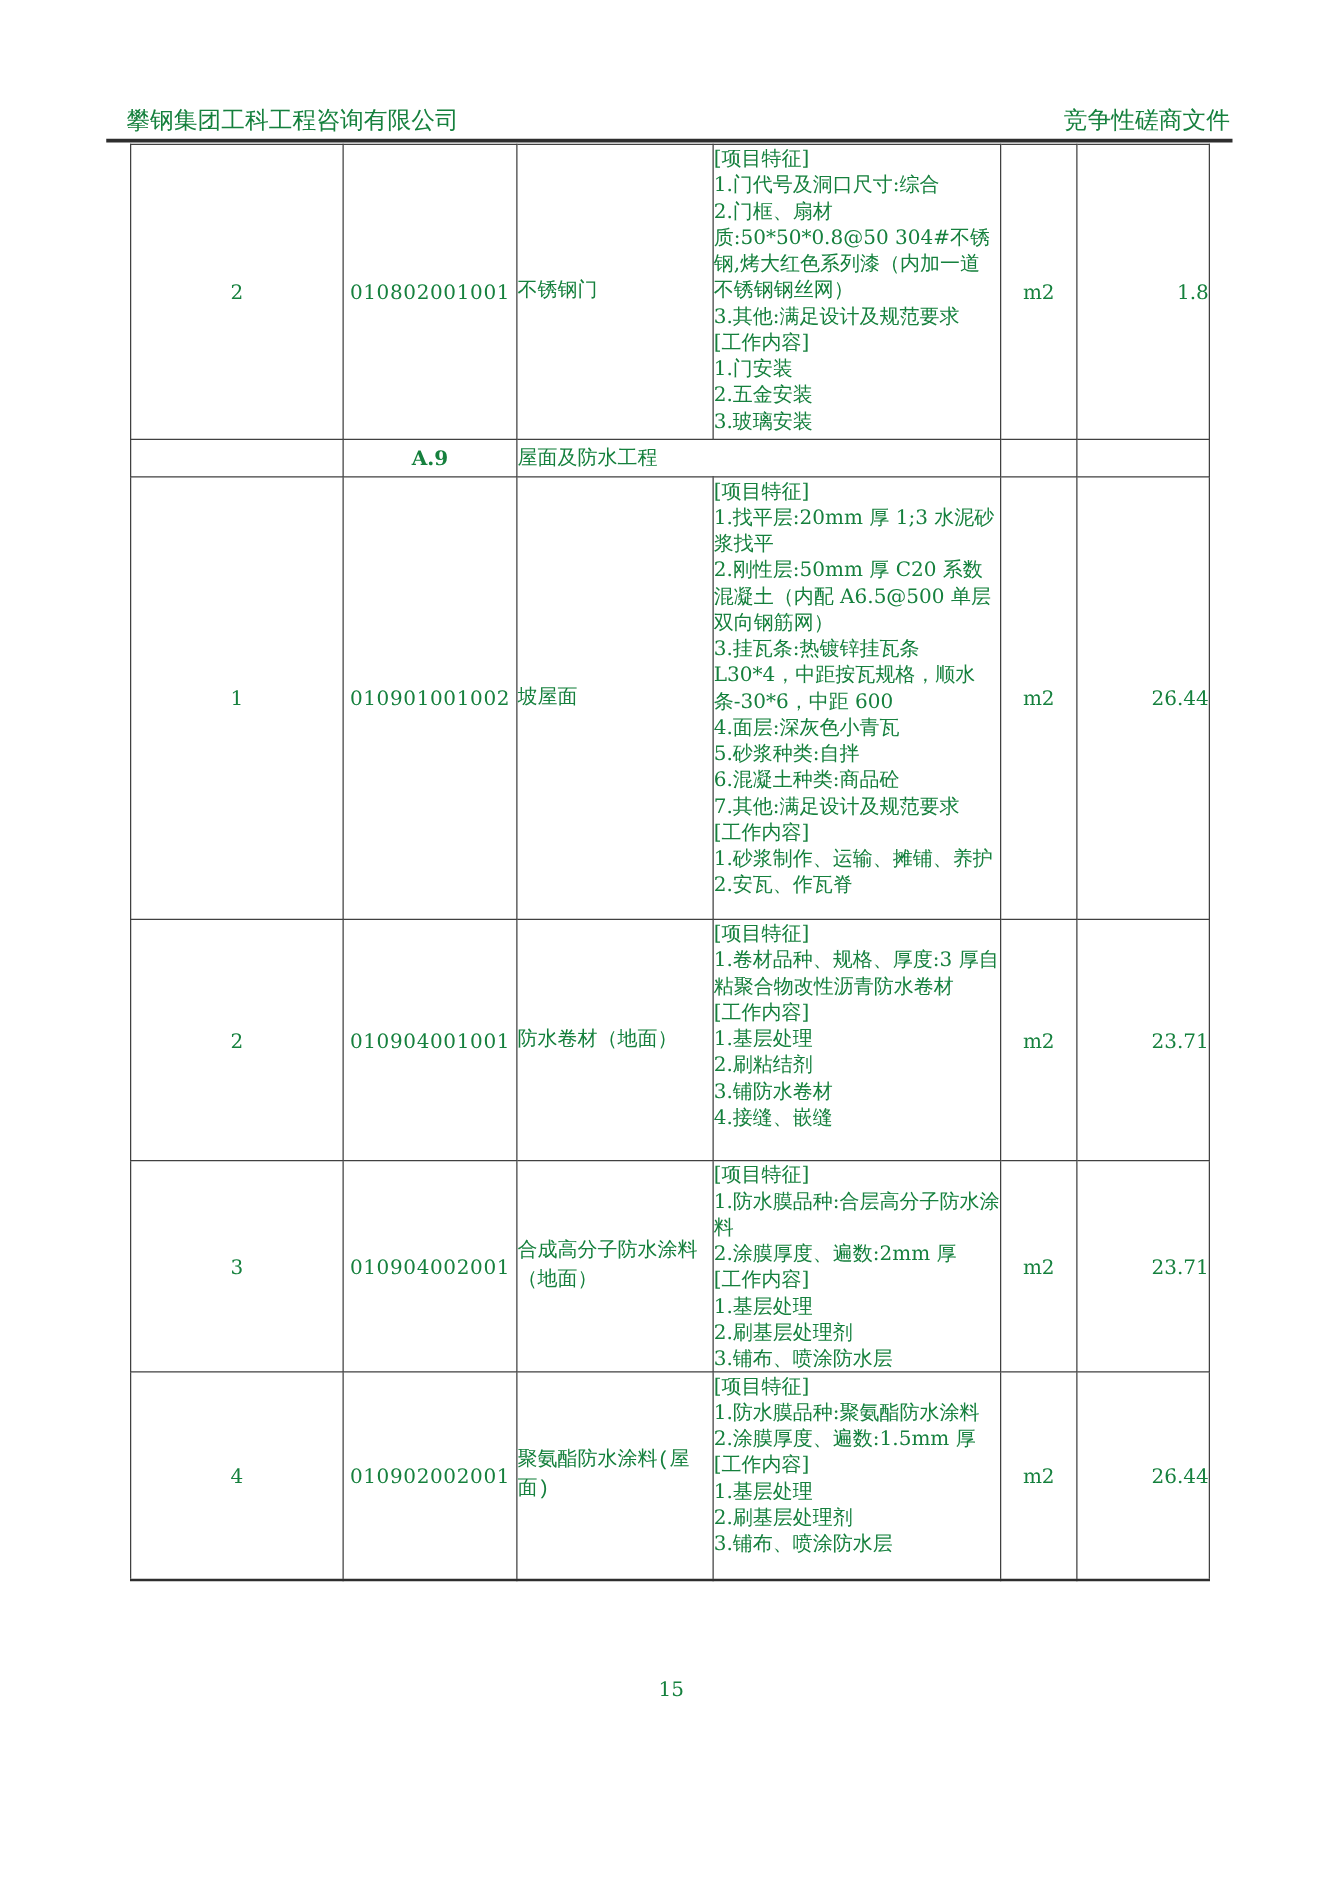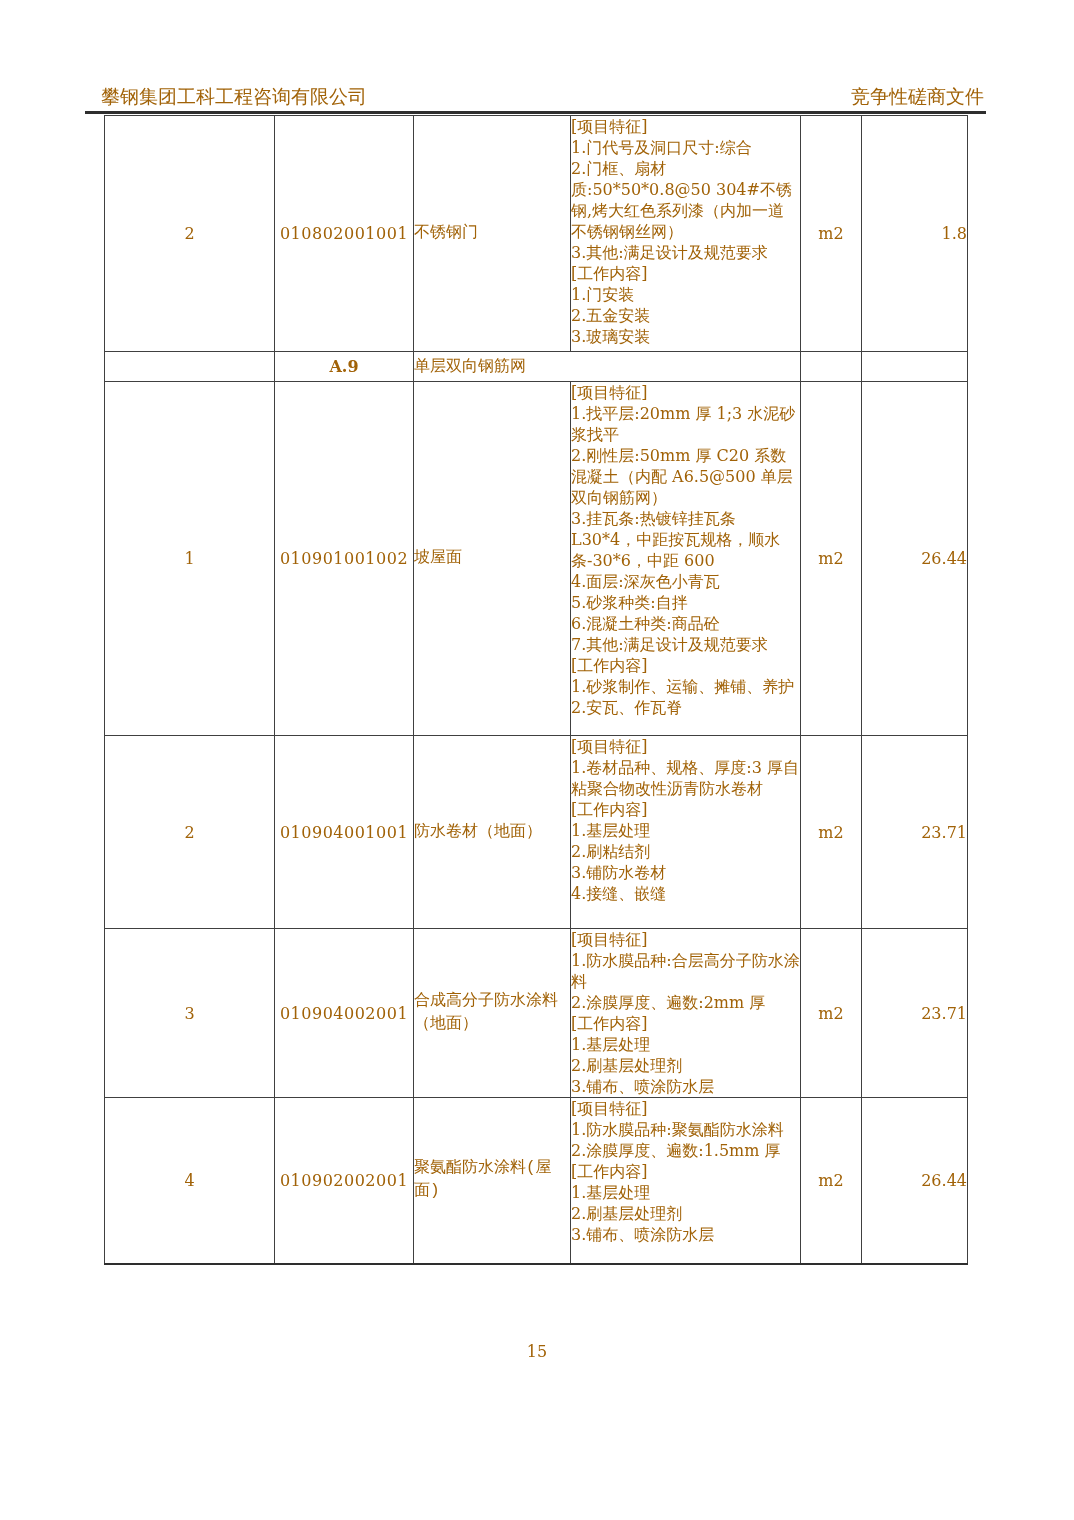--- a/index.html
+++ b/index.html
@@ -2,21 +2,21 @@
 <html><head>
 <meta charset="utf-8">
 <style>
   html, body { margin: 0; padding: 0; background: #ffffff; }
   .page {
     position: relative;
     width: 1074px;
     height: 1520px;
     background: #ffffff;
     font-family: "DejaVu Serif", "Liberation Serif", serif;
-    color: #a16207;
+    color: #15803d;
     overflow: hidden;
   }
   .page-header {
     position: absolute;
     left: 85px;
     top: 84px;
     width: 901px;
     display: flex;
     justify-content: space-between;
     align-items: flex-end;
@@ -102,21 +102,21 @@
 [工作内容]
 1.门安装
 2.五金安装
 3.玻璃安装</td>
         <td class="c-unit">m2</td>
         <td class="c-qty">1.8</td>
       </tr>
       <tr class="r-section">
         <td class="c-no"></td>
         <td class="c-sec-code">A.9</td>
-        <td class="c-sec-title" colspan="2">单层双向钢筋网</td>
+        <td class="c-sec-title" colspan="2">屋面及防水工程</td>
         <td class="c-unit"></td>
         <td class="c-qty"></td>
       </tr>
       <tr class="r-roof">
         <td class="c-no">1</td>
         <td class="c-code">010901001002</td>
         <td class="c-name">坡屋面</td>
         <td class="c-feat">[项目特征]
 1.找平层:20mm 厚 1;3 水泥砂浆找平
 2.刚性层:50mm 厚 C20 系数混凝土（内配 A6.5@500 单层双向钢筋网）

